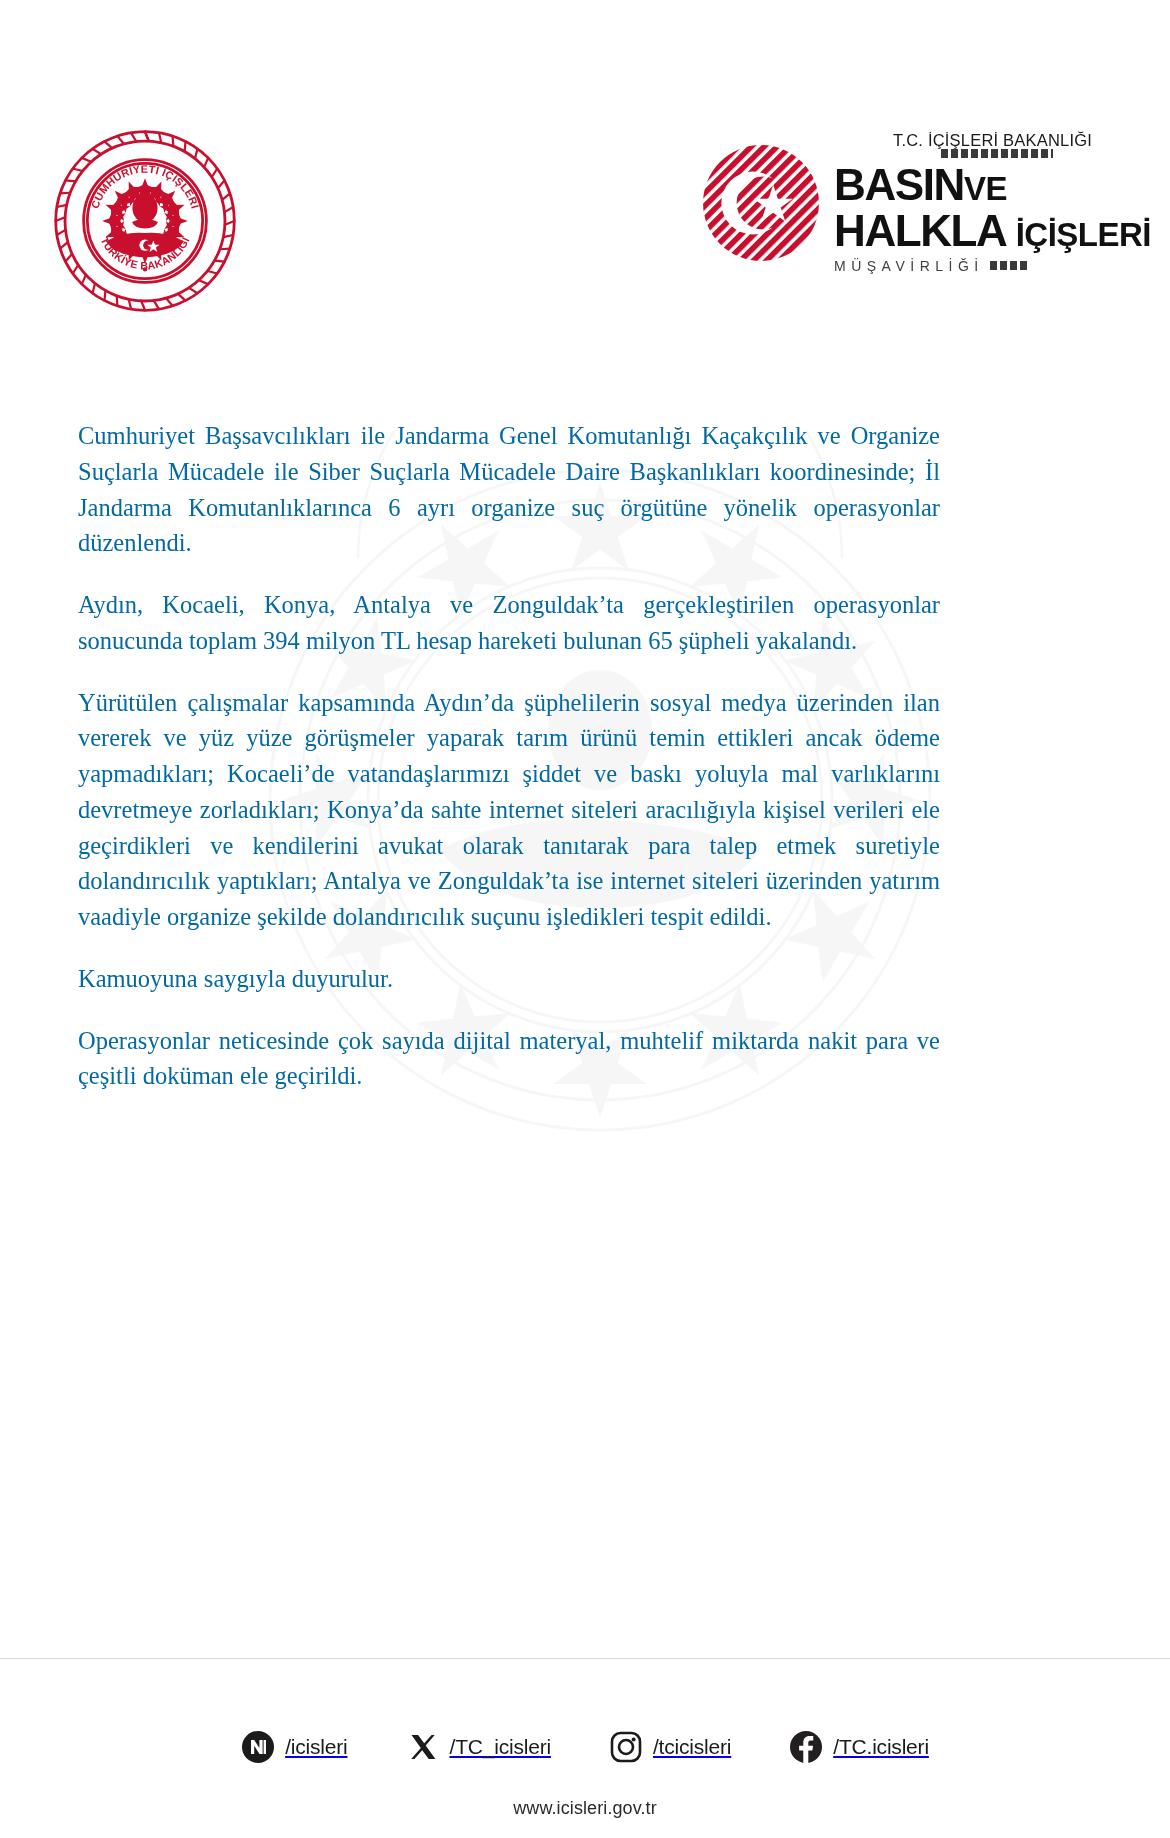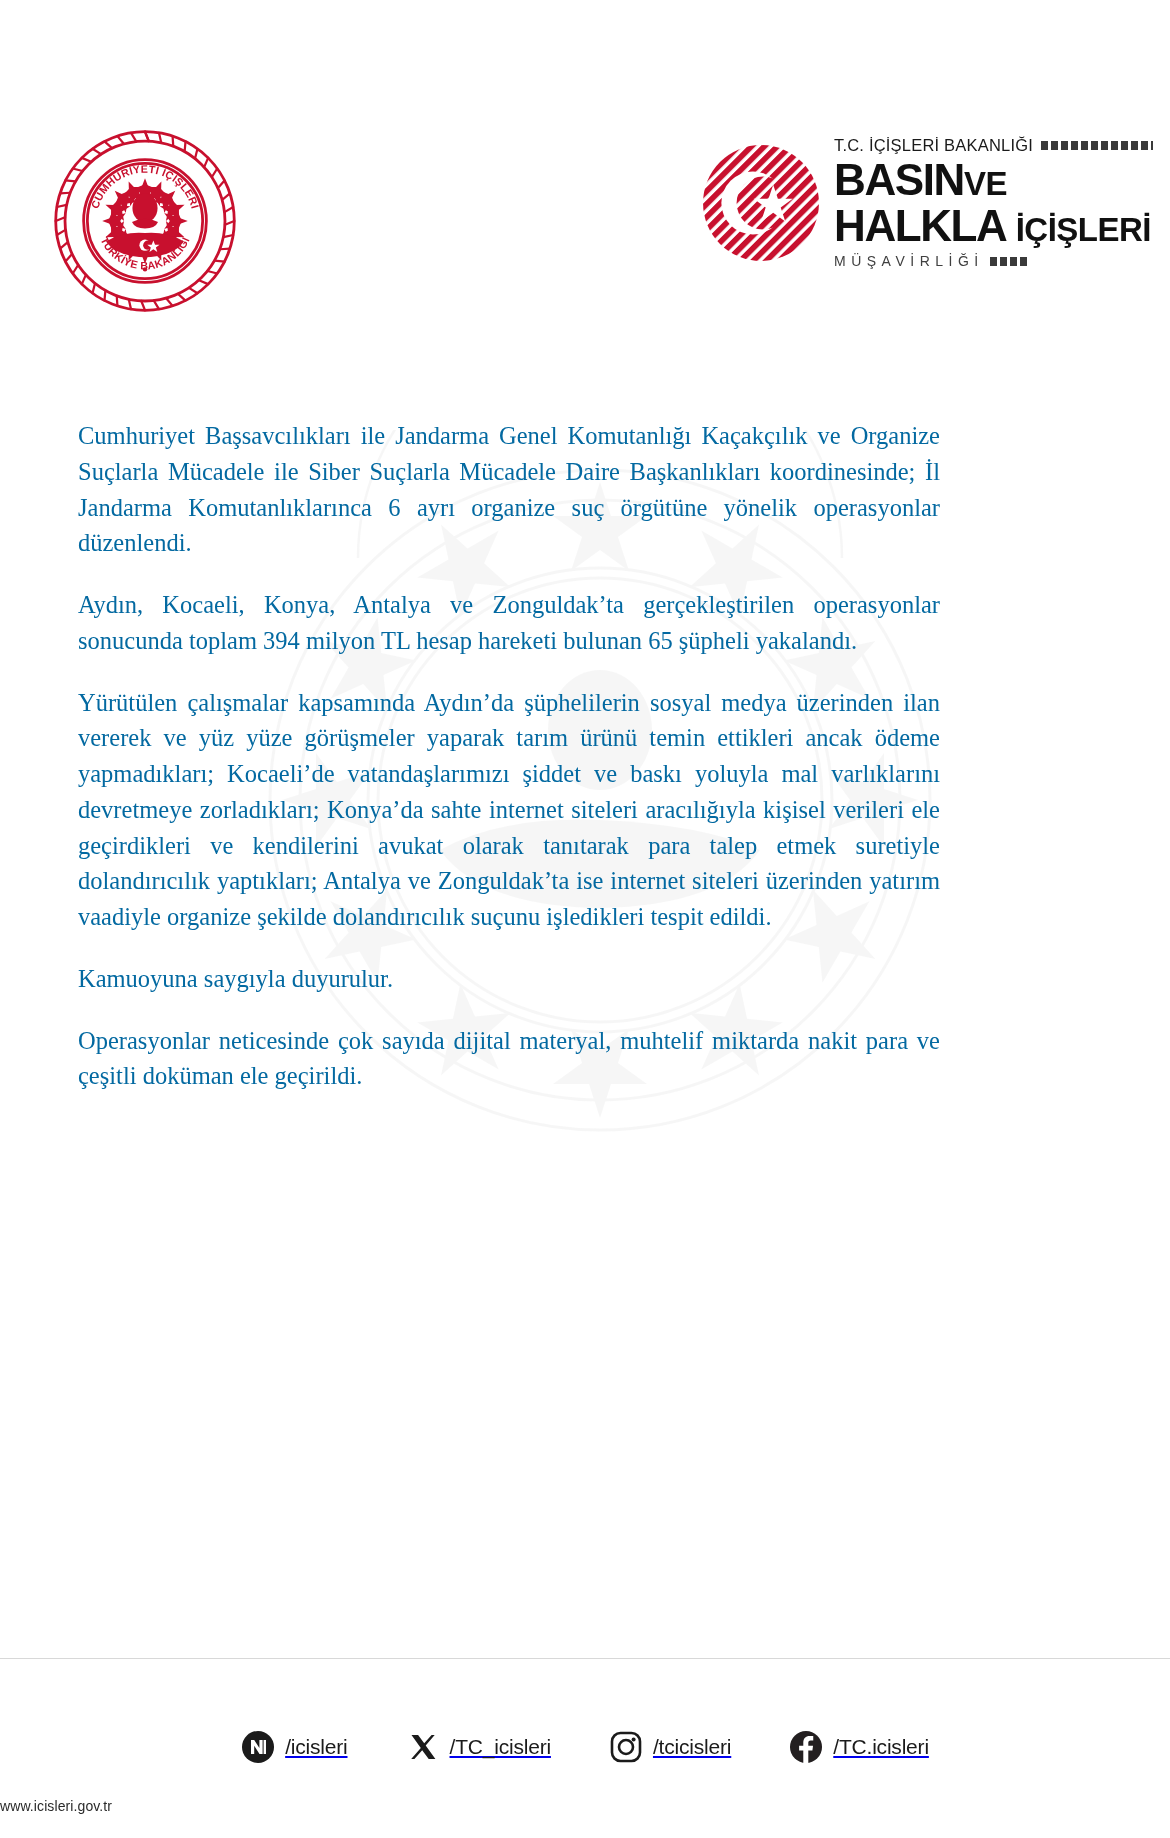--- a/index.html
+++ b/index.html
@@ -68,20 +68,21 @@
   }
   .brand-top {
     display: flex;
     align-items: center;
     font-size: 16.5px;
     letter-spacing: 0.2px;
     color: #1a1a1a;
     font-weight: 400;
     margin-bottom: 5px;
     white-space: nowrap;
+    flex-direction: column;
   }
   .brand-top-rule {
     display: inline-block;
     height: 9px;
     width: 112px;
     margin-left: 8px;
     background: repeating-linear-gradient(
         to right,
         #3a3a3a 0px, #3a3a3a 7px,
         #ffffff 7px, #ffffff 10px);
@@ -188,22 +189,23 @@
     font-size: 21px;
     color: #1b1b1b;
     letter-spacing: -0.2px;
     white-space: nowrap;
   }
   .website {
     position: absolute;
     left: 0;
     top: 140px;
     width: 1170px;
+    text-align: center;
     font-family: "Liberation Sans", "DejaVu Sans", sans-serif;
-    font-size: 14px;
+    font-size: 18px;
     color: #2a2a2a;
     letter-spacing: 0.1px;
   }
 </style>
 </head>
 <body>
 
 <div class="page">
 
   <svg class="watermark" viewBox="0 0 740 760" aria-hidden="true">

